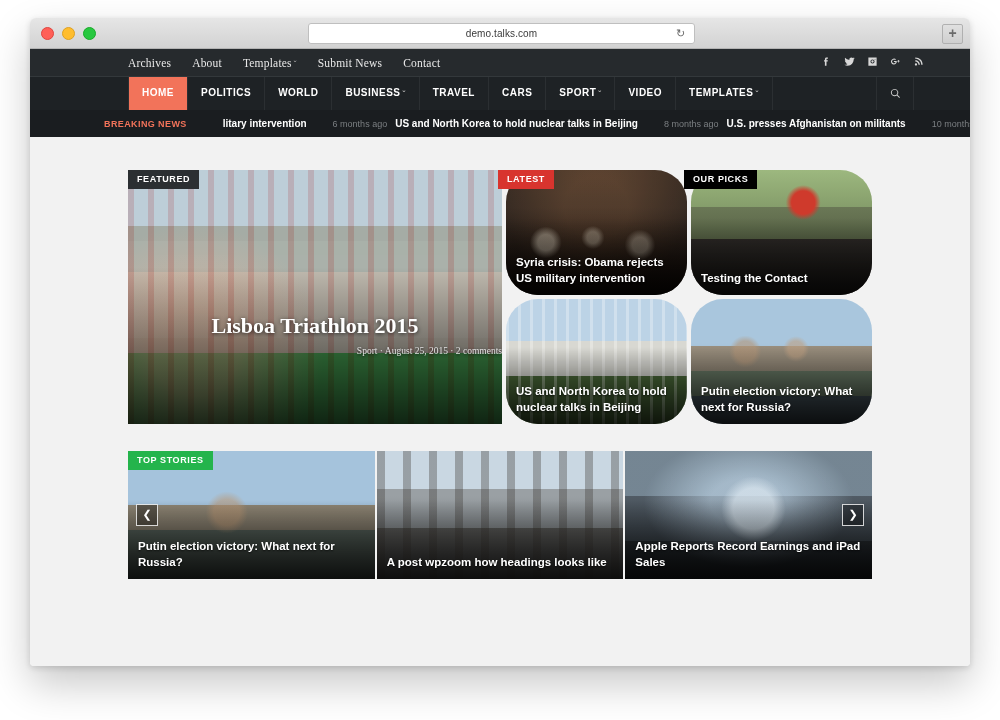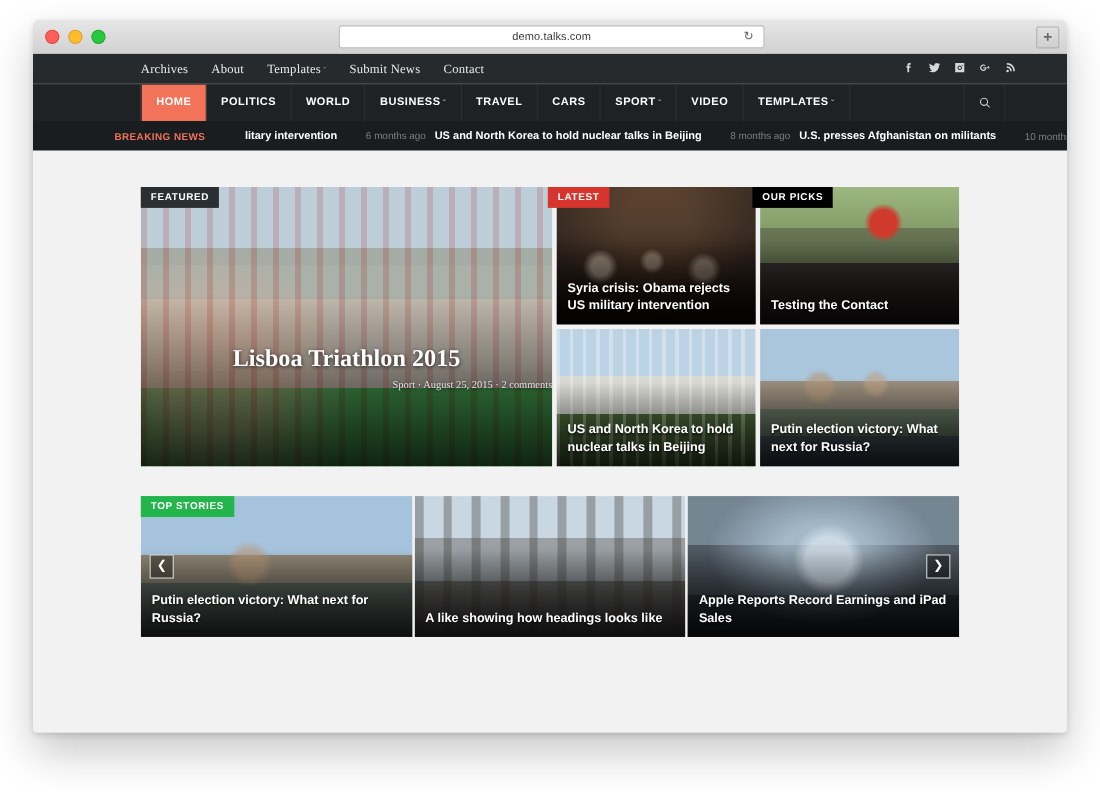--- a/index.html
+++ b/index.html
@@ -315,21 +315,21 @@
     font-family: "Liberation Serif", serif;
     font-size: 9.5px;
     text-shadow: 0 1px 3px rgba(0,0,0,0.8);
   }
   #featured-right {
     display: flex;
     gap: 4px;
     flex: 1;
   }
   .featured-col { display: flex; flex-direction: column; gap: 4px; flex: 1; }
-  .featured-col .tile { height: 125px; }
+  .featured-col .tile { height: 125px; border-radius: 32px; }
 
   
   #topstories-wrap {
     position: relative;
     margin-top: 27px;
   }
   #topstories-grid {
     position: relative;
     margin-top: 21px;
     display: flex;
@@ -623,21 +623,21 @@
 
           <div id="topstories-grid">
             <div class="tile">
               <div class="tile-img ph-kremlin2"></div>
               <div class="tile-shade"></div>
               <div class="tile-caption">Putin election victory: What next for Russia?</div>
             </div>
             <div class="tile">
               <div class="tile-img ph-street"></div>
               <div class="tile-shade"></div>
-              <div class="tile-caption">A like showing how headings looks like</div>
+              <div class="tile-caption">A post wpzoom how headings looks like</div>
             </div>
             <div class="tile">
               <div class="tile-img ph-ipad"></div>
               <div class="tile-shade"></div>
               <div class="tile-caption">Apple Reports Record Earnings and iPad Sales</div>
             </div>
 
             <div id="carousel-prev" class="carousel-arrow">❮</div>
             <div id="carousel-next" class="carousel-arrow">❯</div>
           </div>

